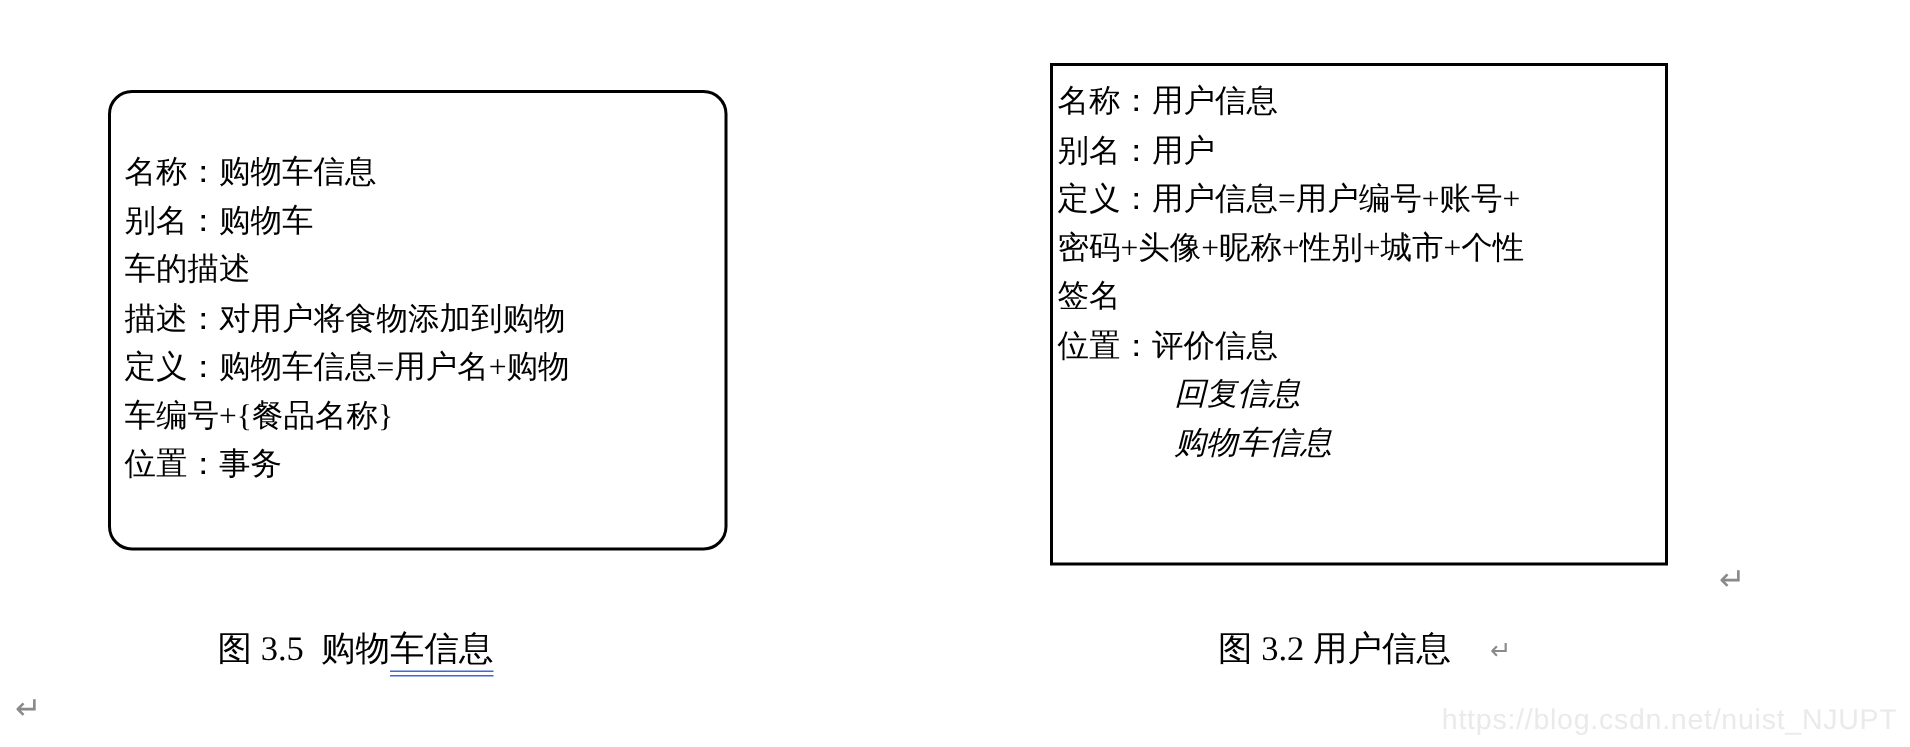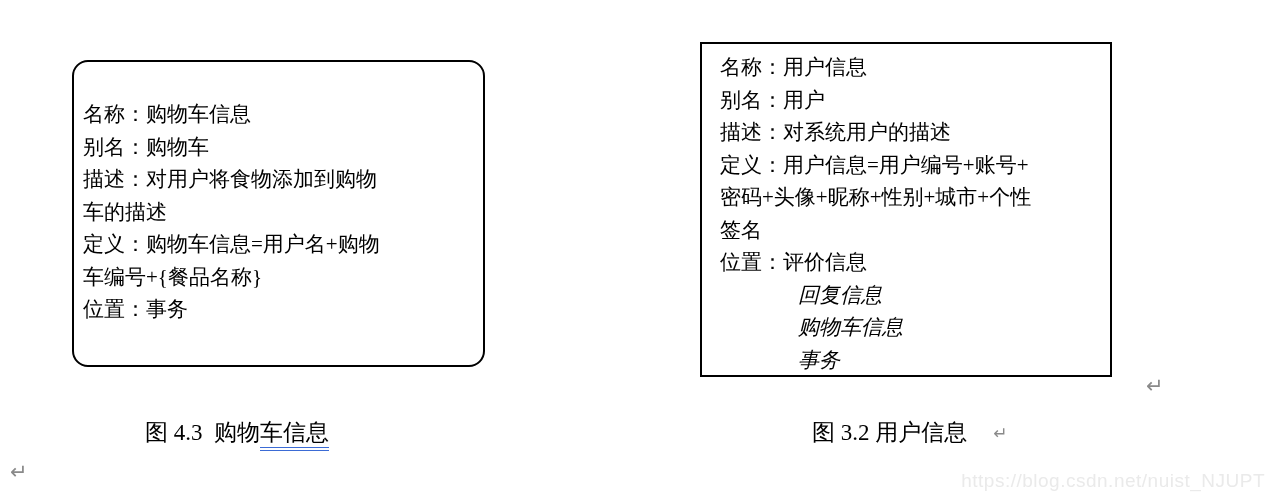--- a/index.html
+++ b/index.html
@@ -5,21 +5,21 @@
   html,body{margin:0;padding:0;}
   body{
     width:1273px;height:498px;position:relative;background:#ffffff;overflow:hidden;
     font-family:"Liberation Serif","DejaVu Serif",serif;color:#000;
   }
   .dict-box{
     position:absolute;border:2px solid #000;background:#fff;box-sizing:border-box;
     font-size:21px;line-height:32.5px;
   }
   .box-cart{left:72px;top:60px;width:413px;height:307px;padding:36px 8px 0 9px;border-radius:16px;}
-  .box-user{left:700px;top:42px;width:412px;height:335px;padding:7px 8px 0 18px;}
+  .box-user{left:700px;top:42px;width:412px;height:335px;padding:7px 8px 0 3px;}
   .tline{white-space:pre;}
   .tline.indent{padding-left:78px;font-style:italic;}
   .caption{
     position:absolute;top:416px;font-size:23px;line-height:34px;white-space:pre;
   }
   .caption-left{left:145px;}
   .caption-right{left:812px;text-align:right;}
   .u-blue{
     border-bottom:4px double #3B6BD5;padding-bottom:2px;margin-top:20px;
   }
@@ -38,40 +38,38 @@
     font-family:"Liberation Sans","DejaVu Sans",sans-serif;
     font-size:19px;letter-spacing:0.5px;white-space:pre;
   }
 </style>
 </head>
 <body>
 
 <div class="dict-box box-cart">
   <div class="tline">名称：购物车信息</div>
   <div class="tline">别名：购物车</div>
+  <div class="tline">车的描述</div>
   <div class="tline">描述：对用户将食物添加到购物</div>
-  <div class="tline">车的描述</div>
   <div class="tline">定义：购物车信息=用户名+购物</div>
   <div class="tline">车编号+{餐品名称}</div>
   <div class="tline">位置：事务</div>
 </div>
 
 <div class="dict-box box-user">
   <div class="tline">名称：用户信息</div>
   <div class="tline">别名：用户</div>
-  <div class="tline">描述：对系统用户的描述</div>
   <div class="tline">定义：用户信息=用户编号+账号+</div>
   <div class="tline">密码+头像+昵称+性别+城市+个性</div>
   <div class="tline">签名</div>
   <div class="tline">位置：评价信息</div>
   <div class="tline indent">回复信息</div>
   <div class="tline indent">购物车信息</div>
-  <div class="tline indent">事务</div>
 </div>
 
-<div class="caption caption-left"><span>图 4.3  购物</span><span class="u-blue">车信息</span></div>
+<div class="caption caption-left"><span>图 3.5  购物</span><span class="u-blue">车信息</span></div>
 
 <div class="caption caption-right"><span>图 3.2 用户信息</span><span class="pmark-inline">↵</span></div>
 
 <span class="pmark pmark-right">↵</span>
 <span class="pmark pmark-bottomleft">↵</span>
 
 <div class="watermark">https://blog.csdn.net/nuist_NJUPT</div>
 
 </body></html>

